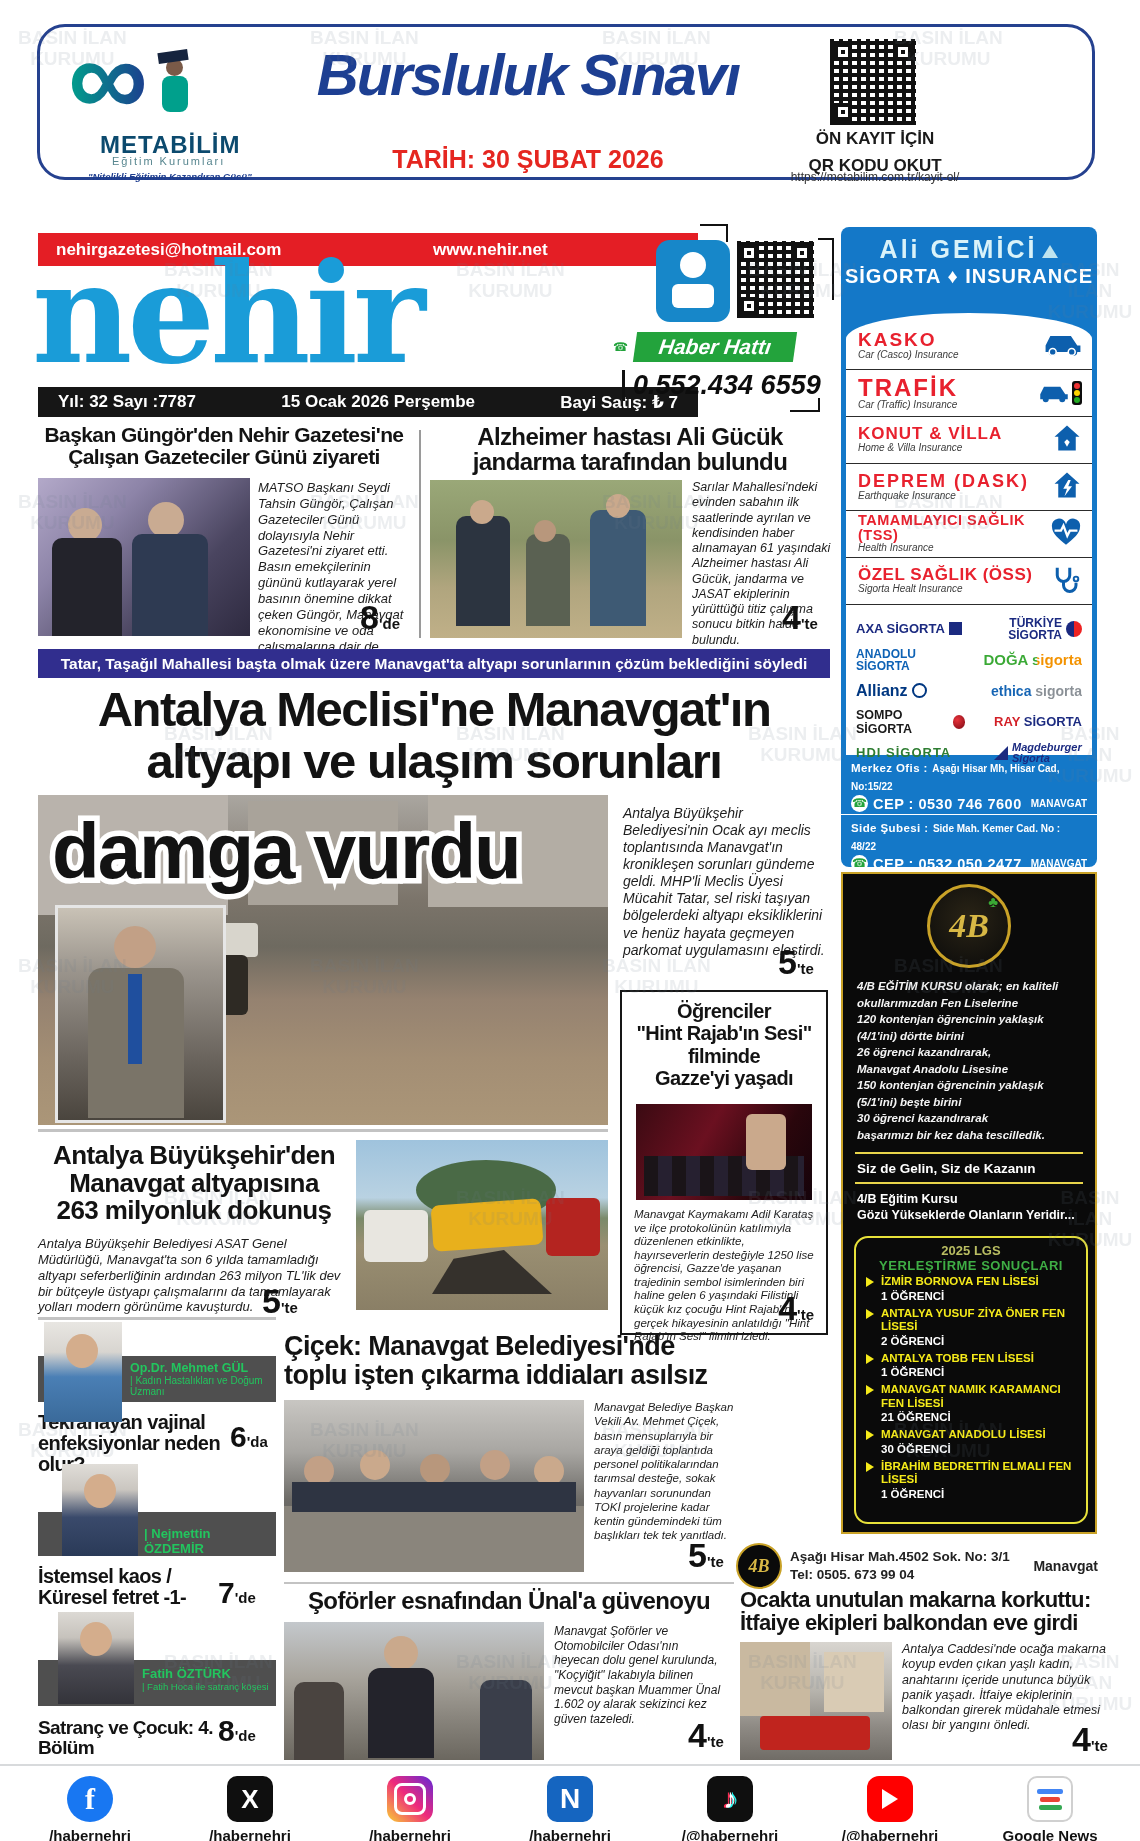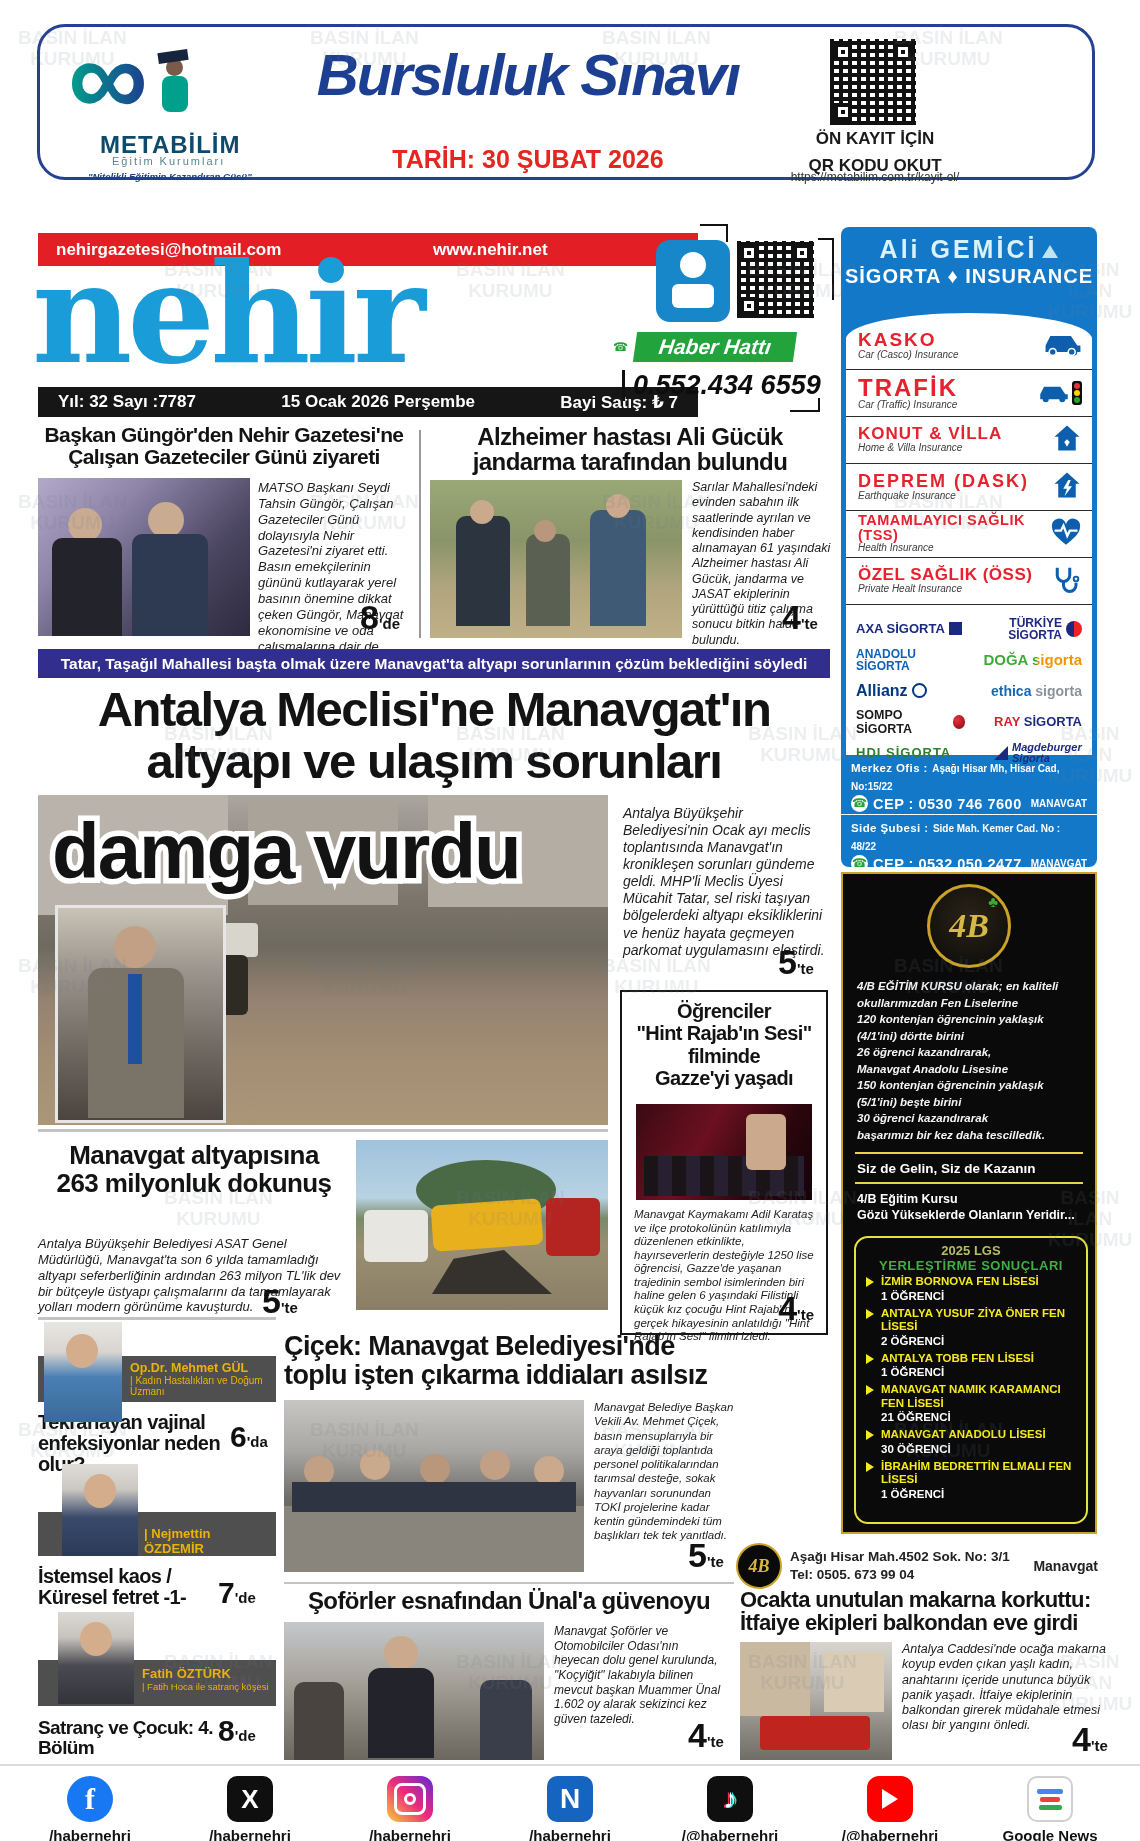--- a/index.html
+++ b/index.html
@@ -40,21 +40,21 @@
   .partners{display:grid;grid-template-columns:1fr 1fr;align-items:center;}
   .pcell{display:flex;align-items:center;gap:4px;justify-content:flex-start;padding:2px 4px;height:27px;}
   .gradtxt{-webkit-background-clip:text;background-clip:text;color:transparent;}
   .branch{color:#fff;padding:3px 10px 2px 10px;}
   .branch .lbl{font-weight:bold;font-size:11.5px;letter-spacing:0.4px;}
   .branch .adr{font-weight:bold;font-size:10px;}
   .branch .ph{font-weight:bold;font-size:14.5px;letter-spacing:0.5px;}
   .branch .city{font-weight:bold;font-size:10px;}
 
   
-  .graybar{position:absolute;background:#4f4f4f;color:#eab308;}
+  .graybar{position:absolute;background:#4f4f4f;color:#22c55e;}
 
   
   .edu{background:#0a0a0a;border:2px solid #c9a227;box-sizing:border-box;}
   .edu .line{color:#f5f5f5;font-weight:bold;font-style:italic;font-size:11.5px;line-height:16.5px;}
   .gold-rule{background:#e8d44a;height:2px;}
   .res-box{border:2px solid #e8e23a;border-radius:14px;}
   .res-item{padding:2px 8px 2px 10px;}
   .res-school{color:#f5ea1a;font-weight:bold;font-size:11.5px;line-height:13.5px;position:relative;padding-left:15px;}
   .res-school::before{content:"";position:absolute;left:0;top:2px;border-left:8px solid #f5ea1a;border-top:5px solid transparent;border-bottom:5px solid transparent;}
   .res-count{color:#fff;font-weight:bold;font-size:11.5px;padding-left:15px;line-height:14px;}
@@ -208,21 +208,21 @@
             </div>
           <span>
             <svg width="32" height="28" viewBox="0 0 24 22">
                 <path fill="#0d5fad" d="M12 21C6 16 1 12 1 7a5.3 5.3 0 0 1 11-2 5.3 5.3 0 0 1 11 2c0 5-5 9-11 14z"></path>
                 <path fill="none" stroke="#fff" stroke-width="1.8" d="M3 10h5l2-4 3 8 2-4h6"></path>
               </svg></span>
         </div>
         <div class="prod-row" style="border-bottom:1.5px solid #2c2c2c;">
           <div>
               <div class="prod-name" style="font-size:17px;">ÖZEL SAĞLIK (ÖSS)</div>
-               <div class="prod-sub">Private Healt Insurance</div>
+               <div class="prod-sub">Sigorta Healt Insurance</div>
             </div>
           <span>
             <svg width="32" height="30" viewBox="0 0 24 24">
                 <path fill="none" stroke="#0d5fad" stroke-width="2.4" d="M5 3v6a5 5 0 0 0 10 0V3M10 14v3a5 5 0 0 0 10 0v-2"></path>
                 <circle cx="20" cy="12" r="2.6" fill="#0d5fad"></circle>
                 <path fill="#fff" d="M20 10.6l1.2 1.2L20 13.4l-1.2-1.6z"></path>
               </svg></span>
         </div>
 
         <div class="partners" style="padding:8px 6px 0 6px;">
@@ -362,20 +362,21 @@
     </div>
     <div class="bodytxt" style="position:absolute;left:12px;top:216px;width:182px;font-size:11.5px;line-height:1.18;">Manavgat Kaymakamı Adil Karataş ve ilçe protokolünün katılımıyla düzenlenen etkinlikte, hayırseverlerin desteğiyle 1250 lise öğrencisi, Gazze'de yaşanan trajedinin sembol isimlerinden biri haline gelen 6 yaşındaki Filistinli küçük kız çocuğu Hint Rajab'ın gerçek hikayesinin anlatıldığı "Hint Rajab'ın Sesi" filmini izledi.</div>
     <div class="pgref" style="position:absolute;right:12px;bottom:8px;">
       <span class="n">4</span><span class="s">'te</span>
     </div>
   </div>
 
   <div class="hdiv" style="left:38px;top:1129px;width:570px;"></div>
 
   <div class="abs hlc" style="left:38px;top:1142px;width:312px;font-size:26px;">
+    <div>Antalya Büyükşehir'den</div>
       <div>Manavgat altyapısına</div>
       <div>263 milyonluk dokunuş</div>
   </div>
   <div class="abs bodytxt" style="left:38px;top:1236px;width:310px;font-size:13px;">Antalya Büyükşehir Belediyesi ASAT Genel Müdürlüğü, Manavgat'ta son 6 yılda tamamladığı altyapı seferberliğinin ardından 263 milyon TL'lik dev bir bütçeyle üstyapı çalışmalarını da tamamlayarak yolları modern görünüme kavuşturdu.</div>
   <div class="abs pgref" style="left:262px;top:1284px;">
     <span class="n">5</span><span class="s"></span><span class="s">'te</span>
   </div>
   <div class="hdiv" style="left:38px;top:1317px;width:238px;"></div>
 
   <div class="photo" style="left:356px;top:1140px;width:252px;height:170px;background:linear-gradient(180deg,#9fc3dd 0%,#b9d2e2 34%,#7a8a6a 46%,#9a8f72 62%,#8a7f66 100%);">

